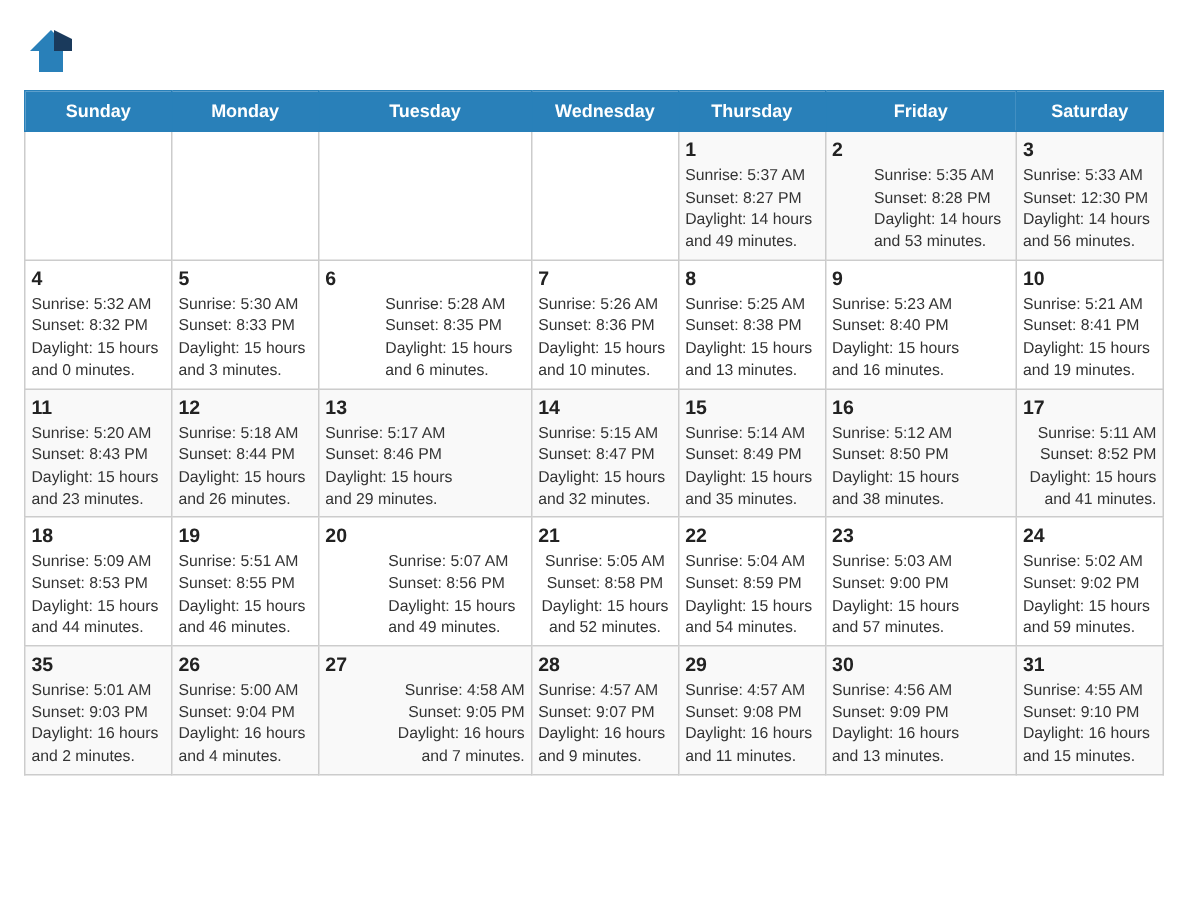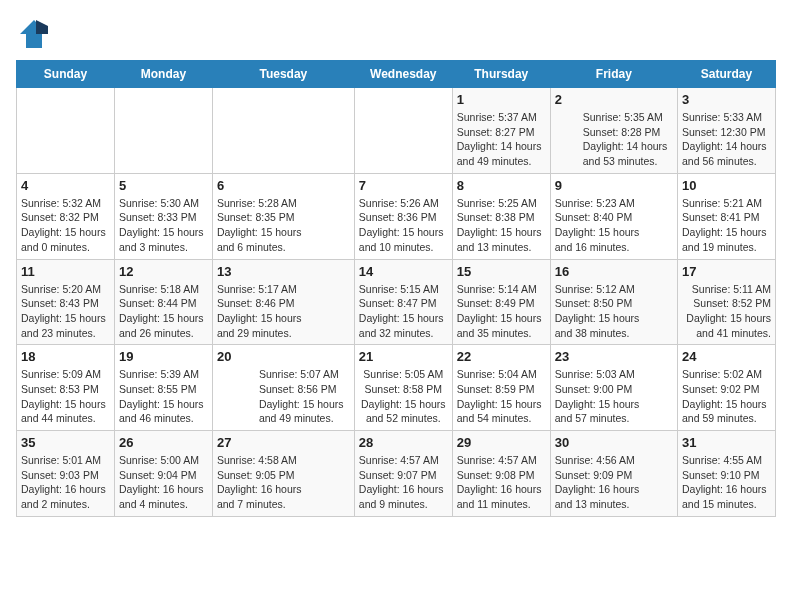--- a/index.html
+++ b/index.html
@@ -158,21 +158,21 @@
         </td>
         <td>
           <div class="day-num">5</div>
           <div class="day-info" style="white-space: pre-line;">Sunrise: 5:30 AM
 Sunset: 8:33 PM
 Daylight: 15 hours
 and 3 minutes.</div>
         </td>
         <td>
           <div class="day-num">6</div>
-          <div class="day-info" style="white-space: pre-line;">Sunrise: 5:28 AM
+          <div class="day-info" style="white-space: pre-line; margin-left: 40px;">Sunrise: 5:28 AM
 Sunset: 8:35 PM
 Daylight: 15 hours
 and 6 minutes.</div>
         </td>
         <td>
           <div class="day-num">7</div>
           <div class="day-info" style="white-space: pre-line;">Sunrise: 5:26 AM
 Sunset: 8:36 PM
 Daylight: 15 hours
 and 10 minutes.</div>
@@ -253,21 +253,21 @@
       <tr>
         <td>
           <div class="day-num">18</div>
           <div class="day-info" style="white-space: pre-line;">Sunrise: 5:09 AM
 Sunset: 8:53 PM
 Daylight: 15 hours
 and 44 minutes.</div>
         </td>
         <td>
           <div class="day-num">19</div>
-          <div class="day-info" style="white-space: pre-line;">Sunrise: 5:39 AM
+          <div class="day-info" style="white-space: pre-line;">Sunrise: 5:51 AM
 Sunset: 8:55 PM
 Daylight: 15 hours
 and 46 minutes.</div>
         </td>
         <td>
           <div class="day-num">20</div>
           <div class="day-info" style="white-space: pre-line; margin-left: 42px;">Sunrise: 5:07 AM
 Sunset: 8:56 PM
 Daylight: 15 hours
 and 49 minutes.</div>
@@ -311,21 +311,21 @@
         </td>
         <td>
           <div class="day-num">26</div>
           <div class="day-info" style="white-space: pre-line;">Sunrise: 5:00 AM
 Sunset: 9:04 PM
 Daylight: 16 hours
 and 4 minutes.</div>
         </td>
         <td>
           <div class="day-num">27</div>
-          <div class="day-info" style="white-space: pre-line;">Sunrise: 4:58 AM
+          <div class="day-info" style="white-space: pre-line; text-align: right;">Sunrise: 4:58 AM
 Sunset: 9:05 PM
 Daylight: 16 hours
 and 7 minutes.</div>
         </td>
         <td>
           <div class="day-num">28</div>
           <div class="day-info" style="white-space: pre-line;">Sunrise: 4:57 AM
 Sunset: 9:07 PM
 Daylight: 16 hours
 and 9 minutes.</div>

